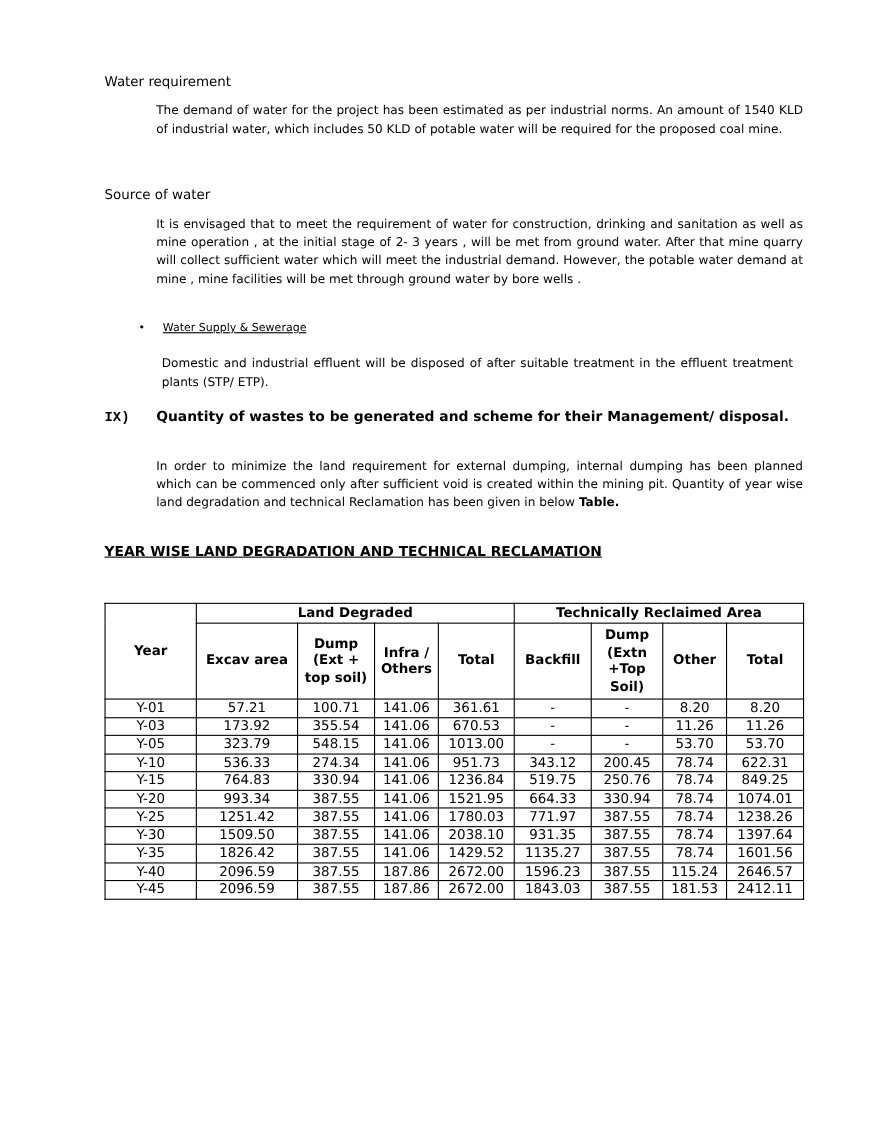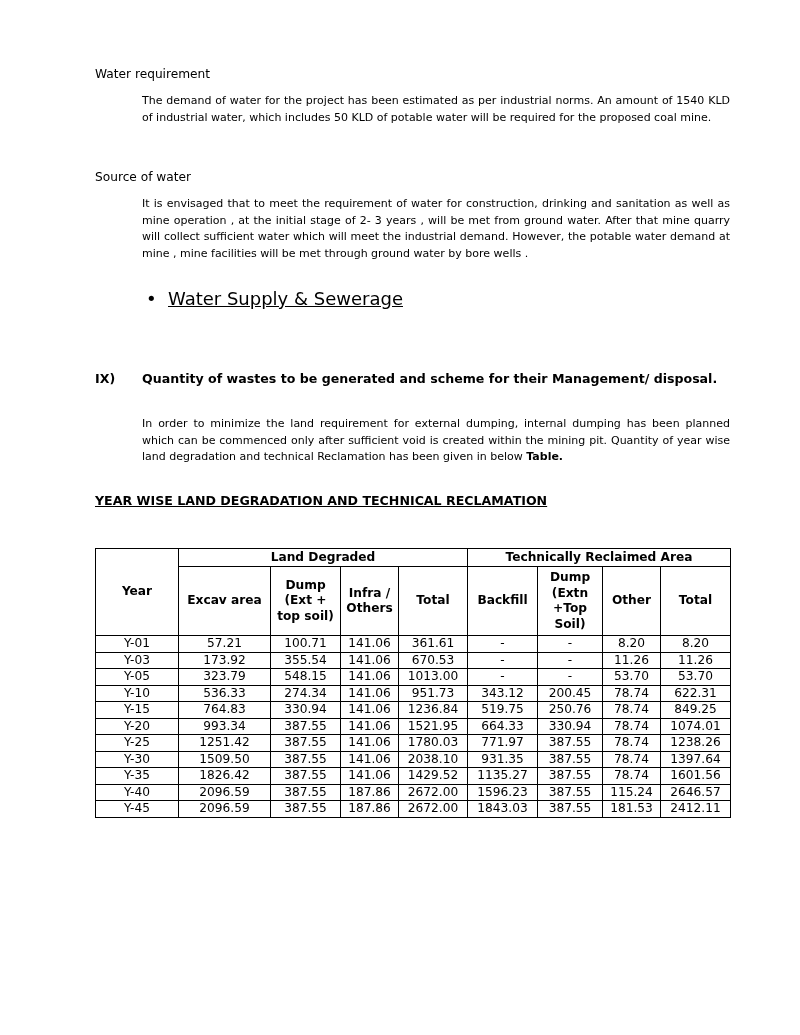--- a/index.html
+++ b/index.html
@@ -30,23 +30,23 @@
       position: absolute;
       left: 142px;
       width: 588px;
       font-size: 11px;
       line-height: 16.6px;
       text-align: justify;
       margin: 0;
     }
     .bullet-line {
       position: absolute;
-      left: 146px;
+      left: 126px;
       top: 291px;
-      font-size: 18px;
+      font-size: 10px;
       line-height: 16px;
     }
     .bullet-line .dot {
       display: inline-block;
       width: 22px;
     }
     .bullet-line .link {
       text-decoration: underline;
     }
     .section-heading {
@@ -54,20 +54,21 @@
       top: 371px;
       left: 95px;
       width: 640px;
       font-size: 12.6px;
       font-weight: bold;
       line-height: 16px;
     }
     .section-heading .num {
       display: inline-block;
       width: 47px;
+      font-family: Liberation Mono, monospace;
     }
     .table-title {
       position: absolute;
       top: 493px;
       left: 95px;
       width: 680px;
       font-size: 12.6px;
       font-weight: bold;
       text-decoration: underline;
       line-height: 16px;
@@ -107,20 +108,21 @@
 
   <div class="heading-plain" style="top:66px;">Water requirement</div>
   <p class="para" style="top:93px;">The demand of water for the project has been estimated as per industrial norms.  An amount of 1540 KLD of industrial water, which includes 50 KLD of potable water will be required for the proposed coal mine.</p>
 
   <div class="heading-plain" style="top:169px;">Source of water</div>
   <p class="para" style="top:196px;">It is envisaged that to meet the requirement of water for construction, drinking and sanitation as well as mine operation , at the initial stage of 2- 3 years , will be met from ground water. After that mine quarry will collect sufficient water which will meet the industrial demand. However, the potable water demand at mine , mine facilities will be met through ground water by bore wells .</p>
 
   <div class="bullet-line">
     <span class="dot">•</span><span class="link">Water Supply &amp; Sewerage</span>
   </div>
+  <p class="para" style="top:323px; left:147px; width:574px;">Domestic and industrial effluent will be disposed of after suitable treatment in the effluent treatment plants (STP/ ETP).</p>
 
   <div class="section-heading">
     <span class="num">IX)</span><span>Quantity of wastes to be generated and scheme for their Management/  disposal.</span>
   </div>
 
   <p class="para" style="top:416px;"><span>In order to minimize the land requirement for external dumping, internal dumping has been planned which can be commenced only after sufficient void is created within the mining pit. Quantity of year wise land degradation and technical Reclamation has been given in below </span><b>Table.</b></p>
 
   <div class="table-title">YEAR WISE LAND DEGRADATION AND TECHNICAL RECLAMATION</div>
 
   <table class="data">

